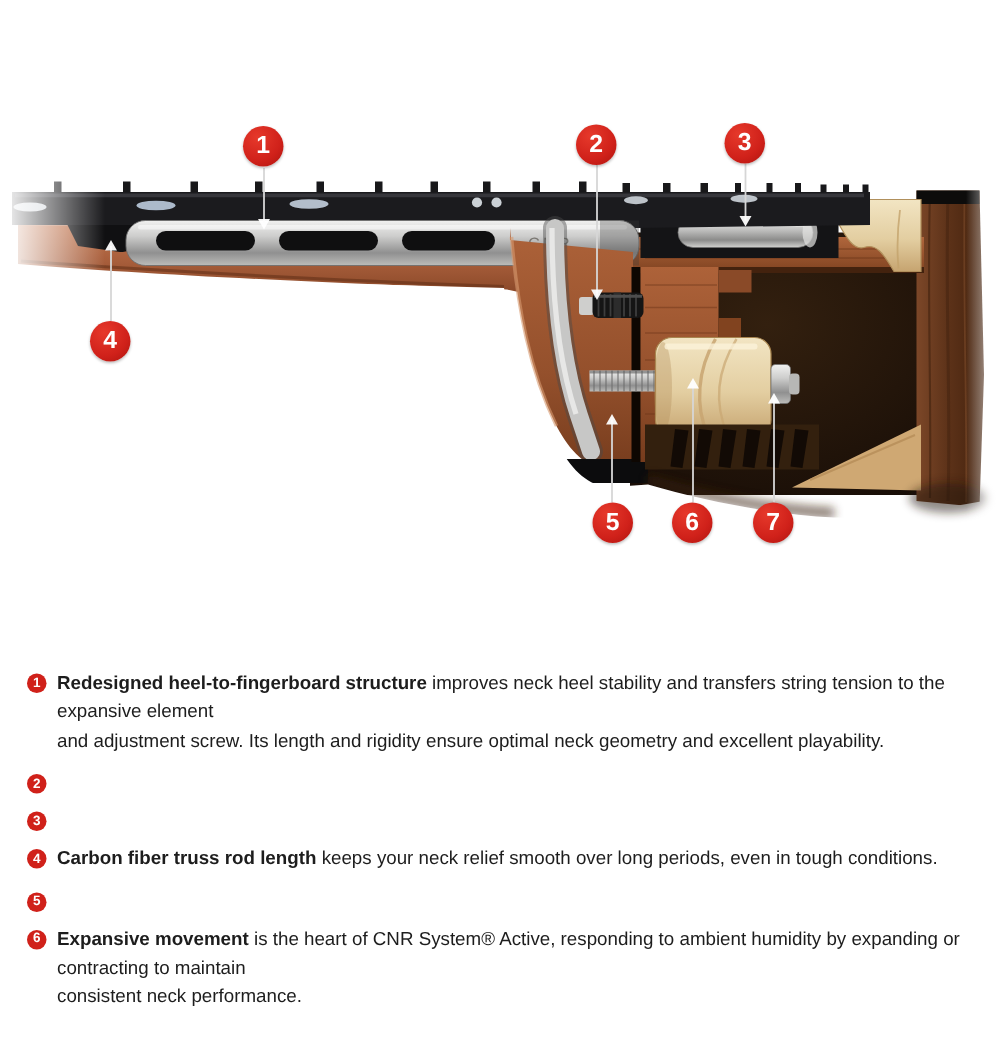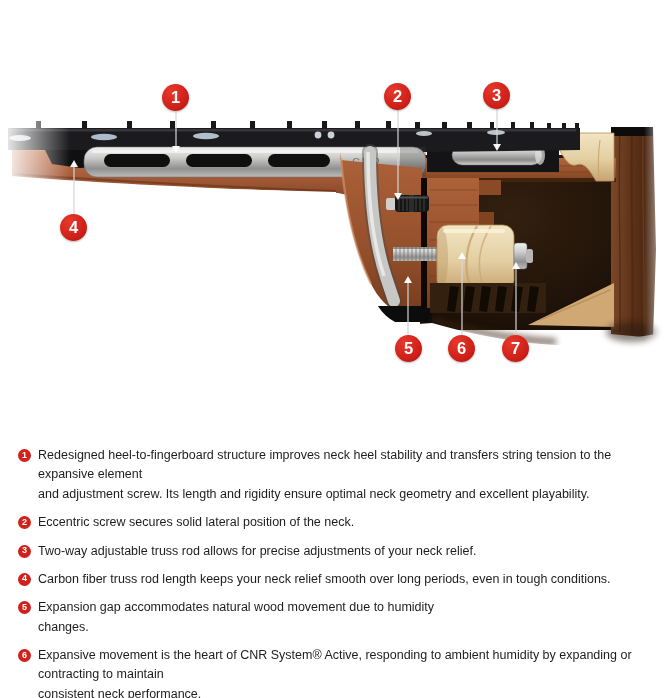--- a/index.html
+++ b/index.html
@@ -13,21 +13,21 @@
     display:flex;align-items:center;justify-content:center;
     box-shadow:0 1px 2px rgba(0,0,0,.28);
   }
   .legend{padding:14px 16px 0 18px;}
   .li{display:flex;align-items:flex-start;margin-bottom:9px;color:#1d1d1d;
       font-size:12.5px;line-height:1.55;}
   .badge{flex:0 0 auto;width:13px;height:13px;border-radius:50%;background:#d0211a;
       color:#fff;font-size:9px;font-weight:bold;display:flex;align-items:center;
       justify-content:center;margin:3px 7px 0 0;}
   .lt{white-space:pre-line;}
-  .lt b{font-weight:normal;}
+  .lt b{font-weight:bold;}
 </style>
 </head>
 <body>
 
 <div class="fig">
   <svg width="672" height="432" viewBox="0 0 672 432">
     <defs>
       <linearGradient id="metalV" x1="0" y1="0" x2="0" y2="1">
         <stop offset="0" stop-color="#f1f1f0"></stop>
           <stop offset=".35" stop-color="#cdcdcc"></stop>
@@ -239,34 +239,30 @@
 </div>
 
 <div class="legend">
   <div class="li">
     <span class="badge">1</span>
     <span class="lt"><b>Redesigned heel-to-fingerboard structure</b> <span>improves neck heel stability and transfers string tension to the expansive element
 and adjustment screw. Its length and rigidity ensure optimal neck geometry and excellent playability.</span></span>
   </div>
   <div class="li">
     <span class="badge">2</span>
-    <span class="lt"><b>Eccentric screw</b> <span>secures solid lateral position of the neck.</span></span>
   </div>
   <div class="li">
     <span class="badge">3</span>
-    <span class="lt"><b>Two-way adjustable truss</b> <span>rod allows for precise adjustments of your neck relief.</span></span>
   </div>
   <div class="li">
     <span class="badge">4</span>
     <span class="lt"><b>Carbon fiber truss rod length</b> <span>keeps your neck relief smooth over long periods, even in tough conditions.</span></span>
   </div>
   <div class="li">
     <span class="badge">5</span>
-    <span class="lt"><b>Expansion gap</b> <span>accommodates natural wood movement due to humidity
-changes.</span></span>
   </div>
   <div class="li">
     <span class="badge">6</span>
     <span class="lt"><b>Expansive movement</b> <span>is the heart of CNR System® Active, responding to ambient humidity by expanding or contracting to maintain
 consistent neck performance.</span></span>
   </div>
 
 </div>
 
 </body></html>

